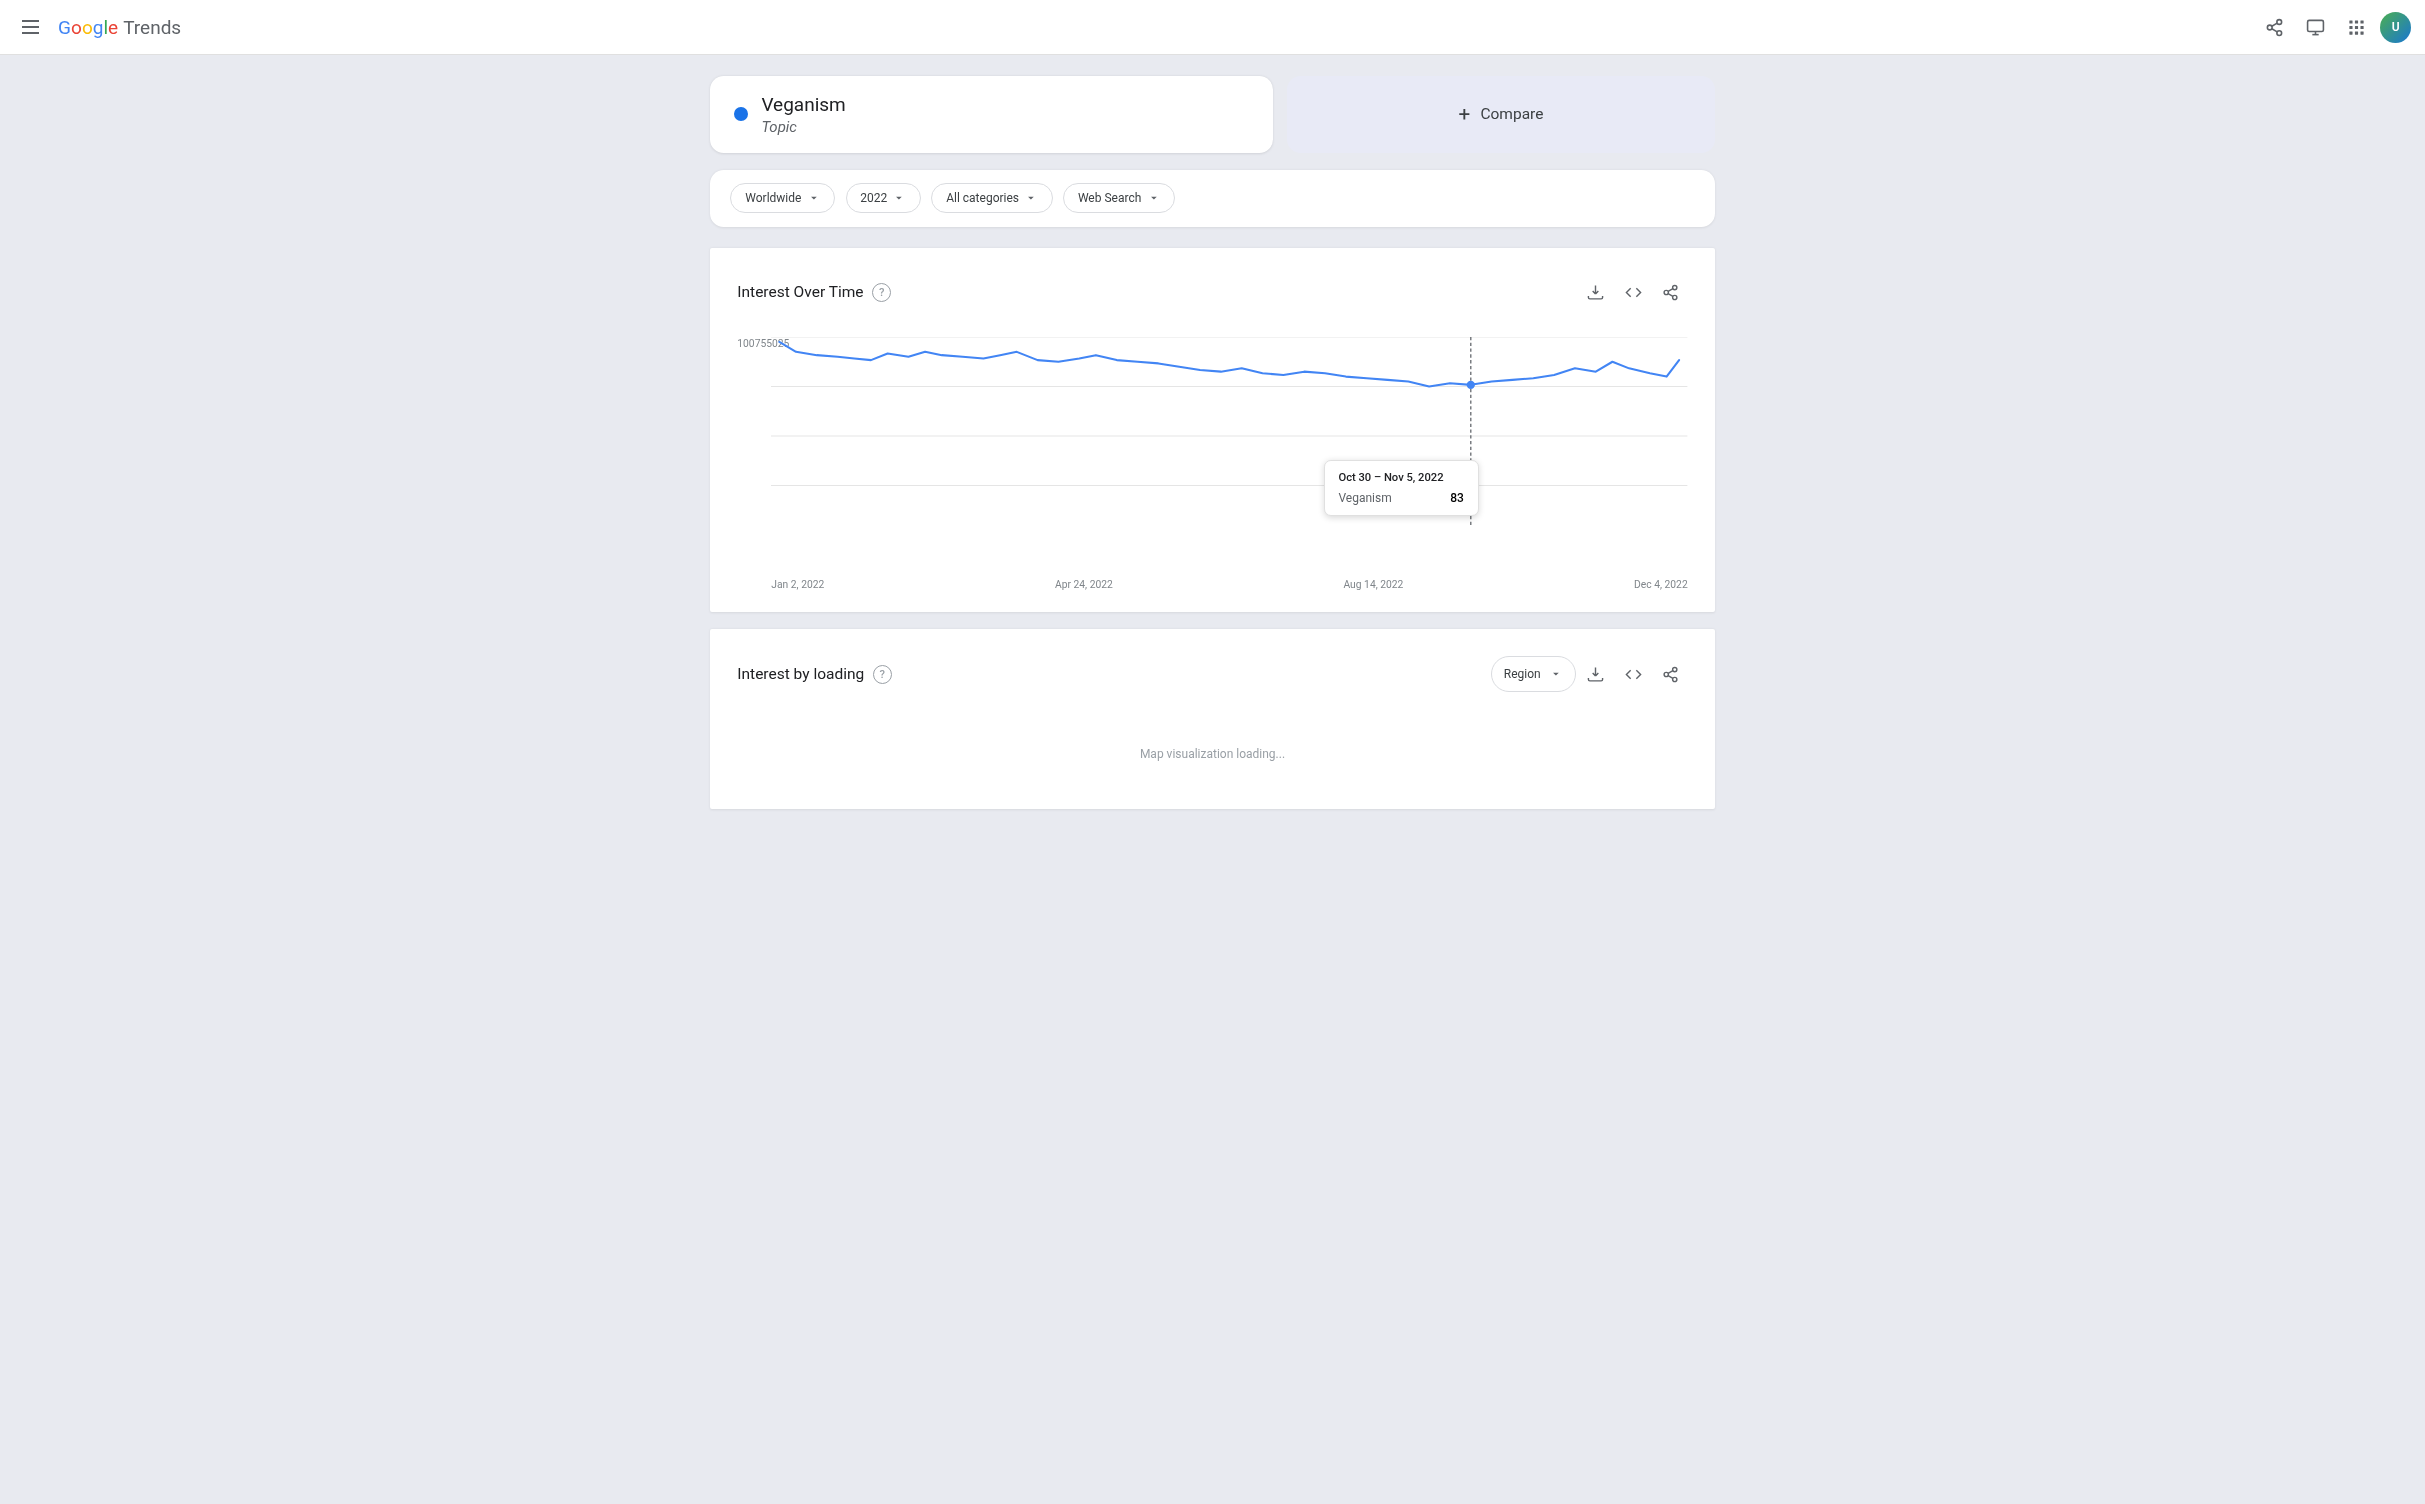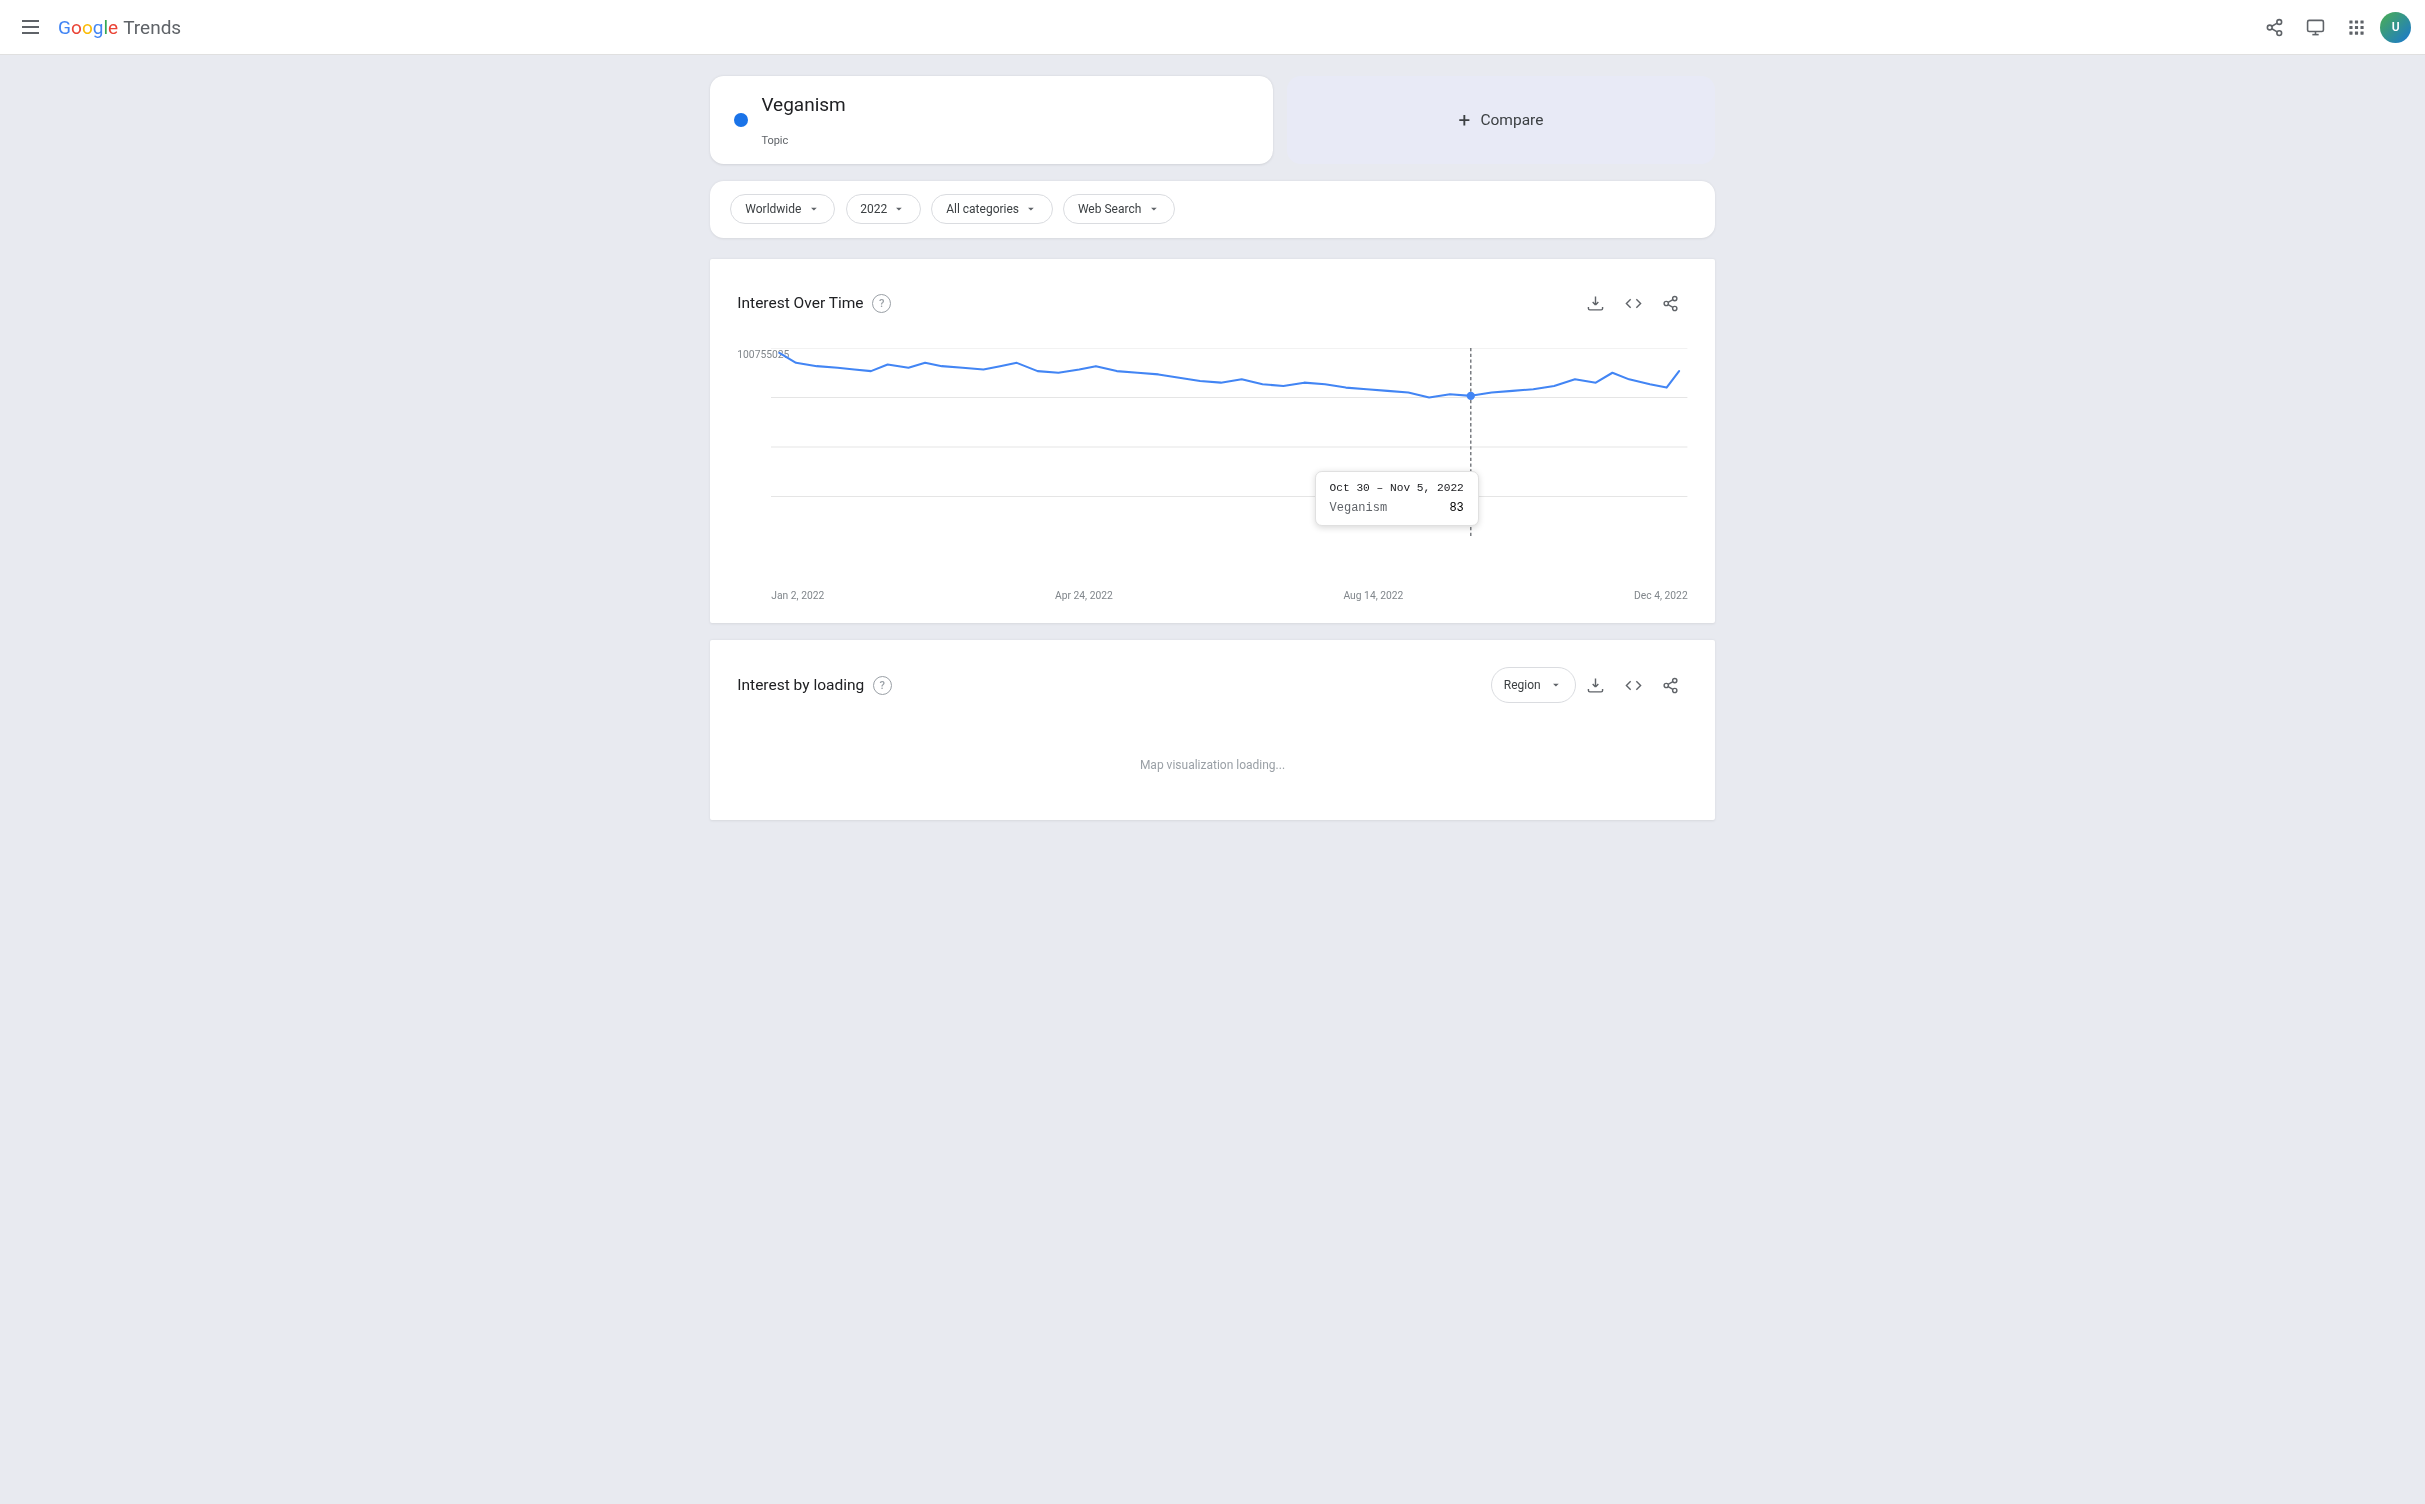--- a/index.html
+++ b/index.html
@@ -99,21 +99,21 @@
       border-radius: 13.8px;
       padding: 17px 24px;
       flex: 0 0 56%;
       display: flex; align-items: center; gap: 13.8px;
       box-shadow: 0 0.9px 2.6px rgba(0,0,0,0.1);
     }
     .search-dot {
       width: 13.8px; height: 13.8px; border-radius: 50%; background: #1a73e8; flex-shrink: 0;
     }
     .search-text h2 { font-size: 19px; font-weight: 400; color: #202124; }
-    .search-text p { font-size: 11px; color: #5f6368; margin-top: 18px; }
+    .search-text p { font-size: 15px; color: #5f6368; margin-top: 2px; font-style: italic; }
     .compare-box {
       background: #e8eaf6;
       border-radius: 13.8px;
       flex: 1;
       display: flex; align-items: center; justify-content: center; gap: 10.3px;
       cursor: pointer;
       color: #3c4043;
       font-size: 15.5px; font-weight: 400;
     }
     .compare-plus {
@@ -424,21 +424,21 @@
             1055,44
             1075,48
             1090,28
           "></polyline>
 
         <line x1="840" y1="0" x2="840" y2="230" stroke="#5f6368" stroke-width="1.5" stroke-dasharray="4,3"></line>
 
         <circle cx="840" cy="58" r="5" fill="#4285f4"></circle>
       </svg>
 
-      <div class="tooltip" style="right: 22%; top: 55%; transform: none; bottom: auto; font-family: Liberation Mono, monospace;">
+      <div class="tooltip" style="right: 22%; top: 55%; transform: none; bottom: auto;">
         <div class="tooltip-date">Oct 30 – Nov 5, 2022</div>
         <div class="tooltip-row">
           <span class="tooltip-term">Veganism</span>
           <span class="tooltip-value">83</span>
         </div>
       </div>
     </div>
 
     <div class="x-labels">
       <span>Jan 2, 2022</span>

